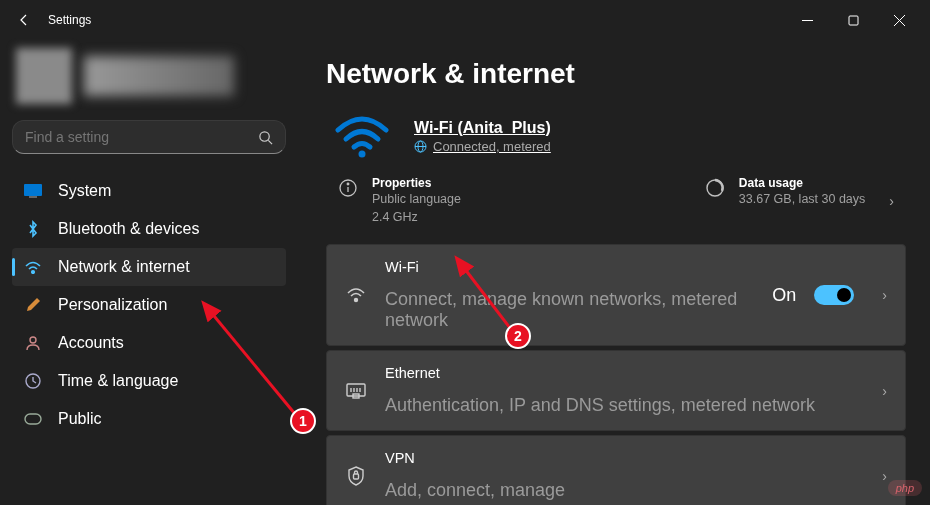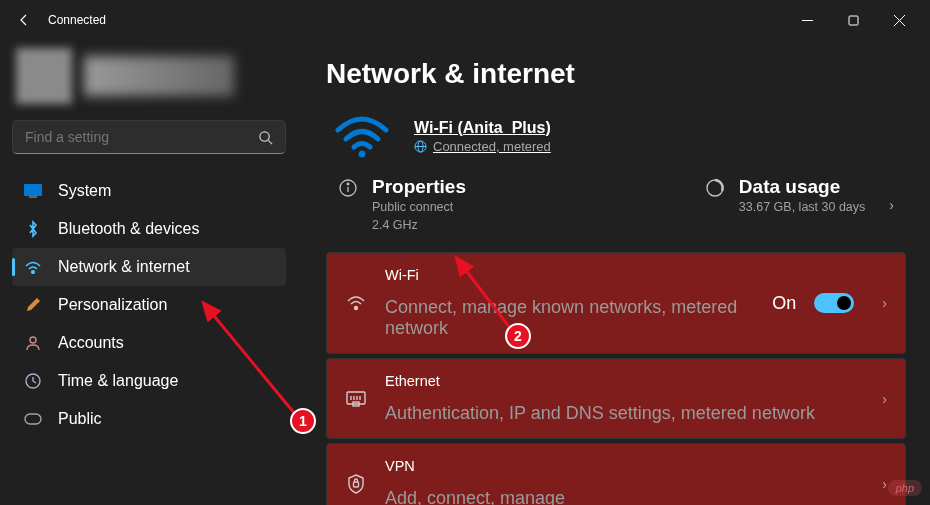--- a/index.html
+++ b/index.html
@@ -11,46 +11,46 @@
     .window-controls { margin-left: auto; display: flex; }
     .window-btn { width: 46px; height: 32px; display: flex; align-items: center; justify-content: center; cursor: pointer; }
     
     .content { display: flex; height: calc(100% - 40px); }
     
     .sidebar { width: 298px; padding: 0 12px; display: flex; flex-direction: column; position: relative; }
     .user-area { display: flex; align-items: center; padding: 8px 4px 16px; gap: 12px; }
     .avatar { width: 56px; height: 56px; background: #8a8a8a; filter: blur(4px); }
     .user-text { filter: blur(6px); width: 150px; height: 40px; background: linear-gradient(90deg, #999 0%, #666 100%); }
     
-    .search-box { display: flex; align-items: center; background: #2d2d2d; border: 1px solid #3a3a3a; border-bottom: 1px solid #888; height: 34px; border-radius: 5px; padding: 0 12px; margin-bottom: 18px; }
+    .search-box { display: flex; align-items: center; background: #2d2d2d; border: 1px solid #3a3a3a; border-bottom: 1px solid #888; height: 34px; border-radius: 12px; padding: 0 12px; margin-bottom: 18px; }
     .search-input { flex: 1; background: transparent; border: none; color: #ccc; font-size: 14px; outline: none; }
     
     .nav { flex: 1; overflow: hidden; position: relative; }
     .nav-item { display: flex; align-items: center; height: 38px; padding: 0 12px; gap: 16px; border-radius: 4px; cursor: pointer; font-size: 16px; }
     .nav-item.active { background: #2d2d2d; position: relative; }
     .nav-item.active::before { content: ""; position: absolute; left: 0; top: 10px; bottom: 10px; width: 3px; background: #4cc2ff; border-radius: 2px; }
     .nav-icon { width: 18px; height: 18px; display: flex; align-items: center; justify-content: center; }
     
     .main { flex: 1; padding: 0 24px 0 28px; overflow: hidden; }
     .page-title { font-size: 28px; font-weight: 600; margin-bottom: 24px; margin-top: 18px; }
     
     .wifi-status { display: flex; align-items: center; gap: 24px; margin-bottom: 18px; padding-left: 8px; text-decoration: underline; }
     .wifi-big-icon { width: 56px; color: #0078d4; }
     .wifi-info-title { font-size: 16px; font-weight: 600; }
     .wifi-info-sub { font-size: 13px; color: #aaa; display: flex; align-items: center; gap: 6px; margin-top: 2px; }
     
     .info-row { display: flex; padding: 0 12px 18px; gap: 20px; }
     .info-block { display: flex; gap: 14px; align-items: flex-start; flex: 1; }
     .info-block.right { flex: 0 0 auto; margin-left: auto; }
     .info-icon { width: 20px; height: 20px; display: flex; align-items: center; justify-content: center; margin-top: 2px; opacity: 0.85; }
-    .info-title { font-size: 19px; font-weight: 600; }
+    .info-title { font-size: 12px; font-weight: 600; }
     .info-sub { font-size: 12.5px; color: #a0a0a0; line-height: 1.45; }
     .chevron { font-size: 14px; color: #aaa; margin-left: 10px; align-self: center; }
     
-    .card { background: #7f1d1d; border: 1px solid #333; border-radius: 4px; padding: 14px 18px; margin-bottom: 4px; display: flex; align-items: center; gap: 18px; cursor: pointer; }
+    .card { background: #404040; border: 1px solid #333; border-radius: 4px; padding: 14px 18px; margin-bottom: 4px; display: flex; align-items: center; gap: 18px; cursor: pointer; }
     .card-icon { width: 22px; height: 22px; display: flex; align-items: center; justify-content: center; opacity: 0.9; }
     .card-body { flex: 1; }
     .card-title { font-size: 14.5px; }
     .card-sub { font-size: 18px; color: #9a9a9a; margin-top: 14px; }
     .toggle { width: 40px; height: 20px; background: #4cc2ff; border-radius: 10px; position: relative; }
     .toggle::after { content: ""; position: absolute; right: 3px; top: 3px; width: 14px; height: 14px; background: #000; border-radius: 50%; }
     .toggle-label { font-size: 18px; }
     
     
     .arrow { position: absolute; pointer-events: none; }
@@ -60,21 +60,21 @@
   </style>
 </head>
 <body>
 
 <div class="titlebar">
   <div class="back-btn">
     <svg width="16" height="16" viewBox="0 0 16 16" fill="none" stroke="#fff" stroke-width="1.2">
         <path d="M10 3 L5 8 L10 13"></path>
       </svg>
   </div>
-  <div class="title">Connected</div>
+  <div class="title">Settings</div>
   <div class="window-controls">
     <div class="window-btn">
       <svg width="11" height="11" viewBox="0 0 11 11" stroke="#fff">
           <line x1="0" y1="5.5" x2="11" y2="5.5"></line>
         </svg>
     </div>
     <div class="window-btn">
       <svg width="11" height="11" viewBox="0 0 11 11" fill="none" stroke="#fff">
           <rect x="1" y="1" width="9" height="9" rx="1"></rect>
         </svg>
@@ -195,21 +195,21 @@
       <div class="info-block">
         <div class="info-icon">
           <svg width="18" height="18" viewBox="0 0 18 18" fill="none" stroke="#ddd" stroke-width="1.3">
               <circle cx="9" cy="9" r="8"></circle>
               <line x1="9" y1="8" x2="9" y2="13"></line>
               <circle cx="9" cy="5" r="0.8" fill="#ddd"></circle>
             </svg>
         </div>
         <div>
           <div class="info-title">Properties</div>
-          <div class="info-sub">Public connect</div>
+          <div class="info-sub">Public language</div>
           <div class="info-sub">2.4 GHz</div>
         </div>
       </div>
       <div class="info-block right">
         <div class="info-icon">
           <svg width="20" height="20" viewBox="0 0 20 20" fill="none" stroke="#ddd" stroke-width="1.4">
               <circle cx="10" cy="10" r="8"></circle>
               <path d="M10 2 A8 8 0 0 1 17 13" stroke-width="2.3"></path>
             </svg>
         </div>

